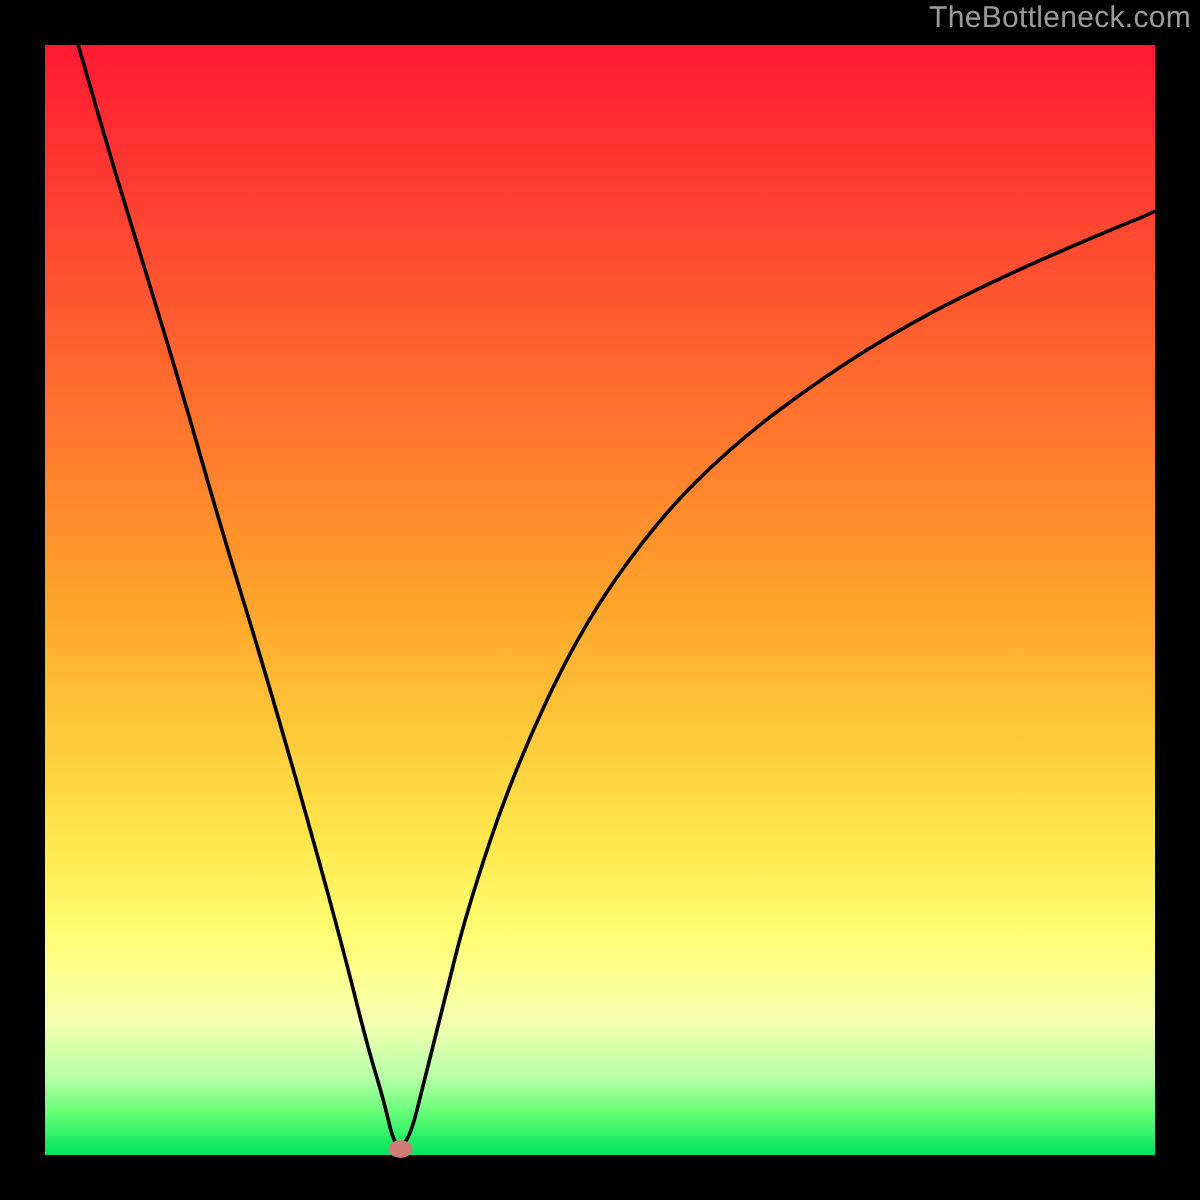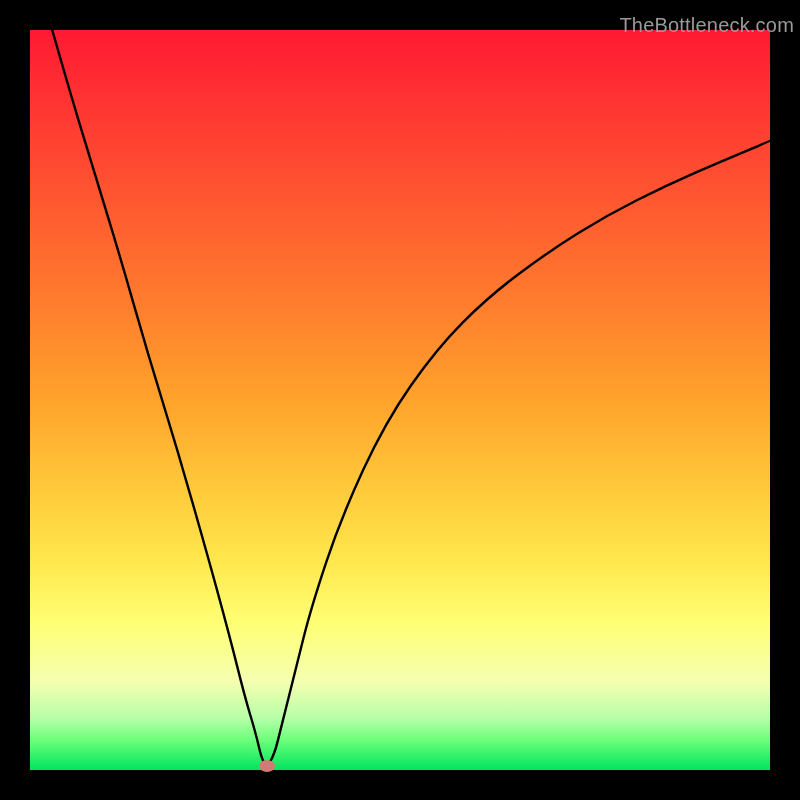--- a/index.html
+++ b/index.html
@@ -34,21 +34,21 @@
       #ffe84e 72%,
       #ffff73 80%,
       #f5ffb0 88%,
       #b7ffa8 93%,
       #6bff7a 96%,
       #00e45e 100%
     );
   }
   .watermark {
     position: absolute;
-    top: 14px;
+    top: 1px;
     right: 6px;
     color: #9a9a9a;
     font-size: 20px;
     font-weight: 500;
     letter-spacing: 0.2px;
     user-select: none;
   }
   svg.curve {
     position: absolute;
     left: 0; top: 0;

